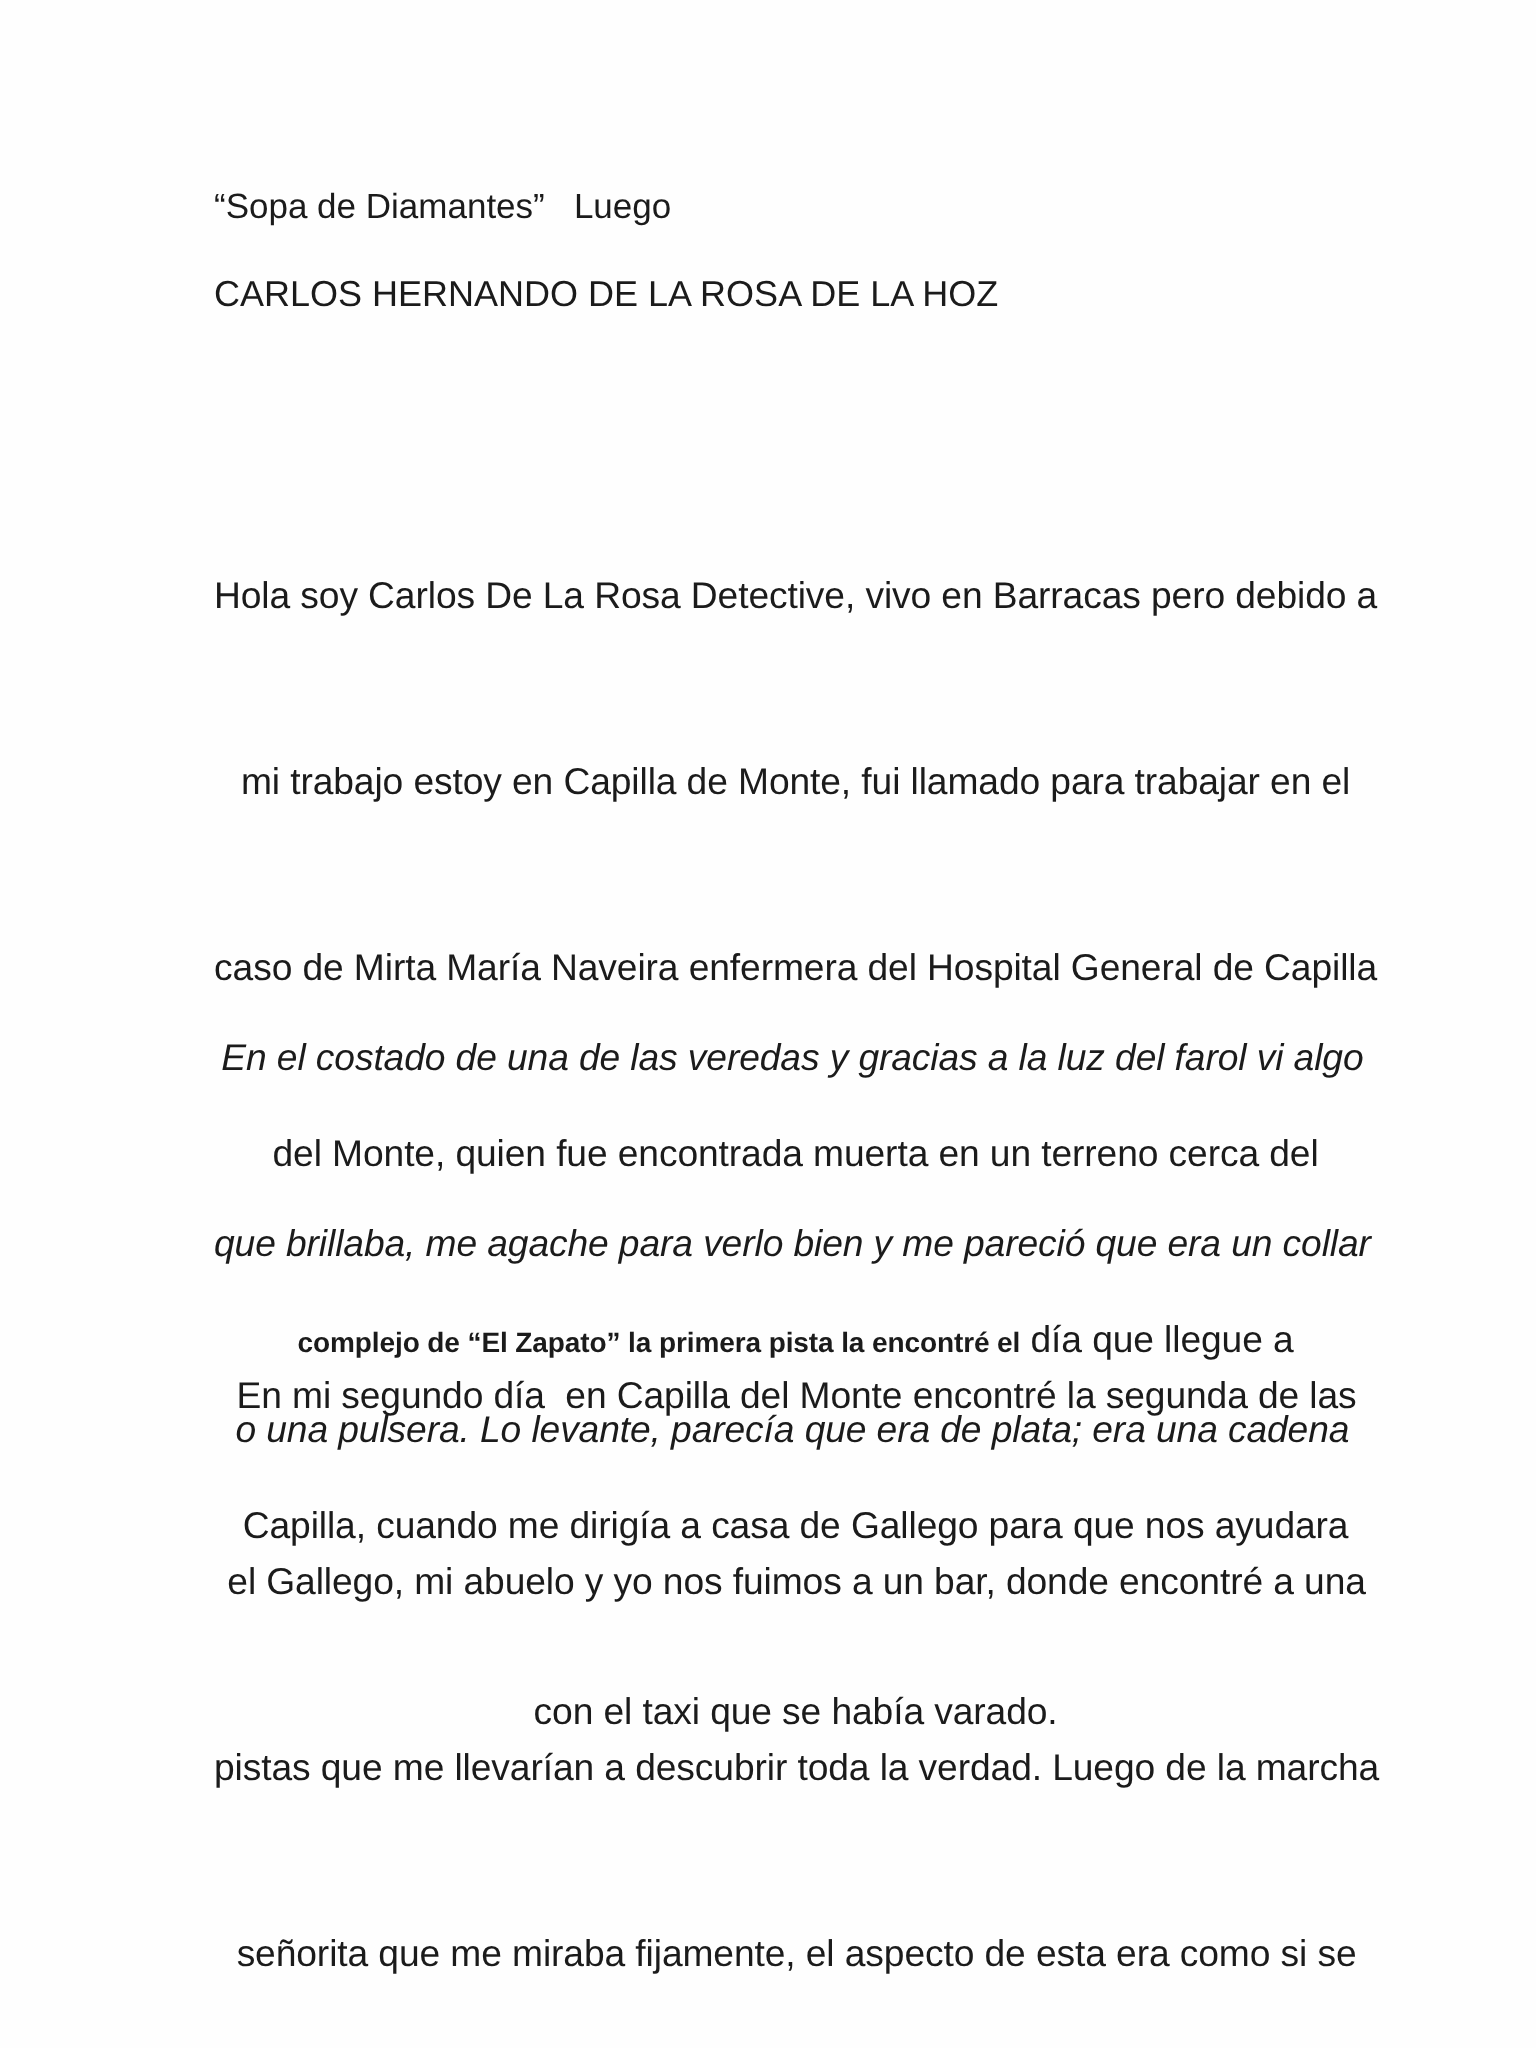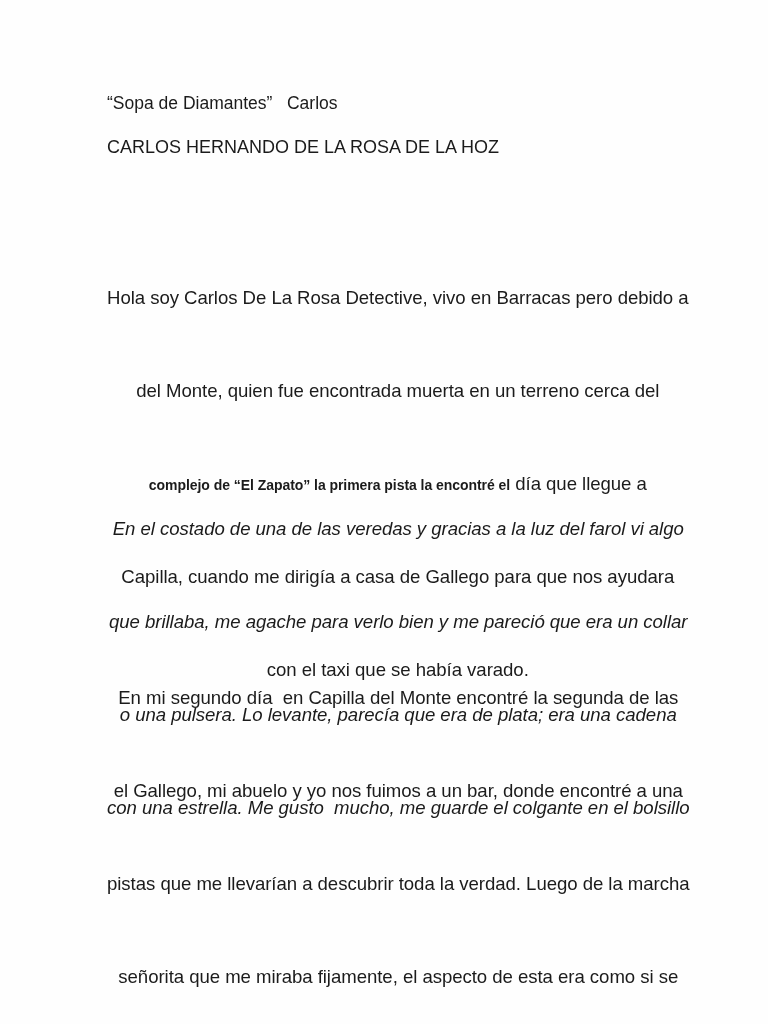--- a/index.html
+++ b/index.html
@@ -42,36 +42,37 @@
     .para .line { display: block; height: 31px; }
     .bold { font-weight: bold; font-size: 14px; }
     .p1 { top: 220px; }
     .p2 { top: 451px; font-style: italic; }
     .p3 { top: 620px; }
   </style>
 </head>
 <body>
 
 <div class="page">
-  <div class="header-line doc-title">“Sopa de Diamantes”   Carlos</div>
+  <div class="header-line doc-title">“Sopa de Diamantes”   Luego</div>
   <div class="header-line author">CARLOS HERNANDO DE LA ROSA DE LA HOZ</div>
 
   <div class="para p1">
     <span class="line">Hola soy Carlos De La Rosa Detective, vivo en Barracas pero debido a</span>
+    <span class="line">mi trabajo estoy en Capilla de Monte, fui llamado para trabajar en el</span>
+    <span class="line">caso de Mirta María Naveira enfermera del Hospital General de Capilla</span>
     <span class="line">del Monte, quien fue encontrada muerta en un terreno cerca del</span>
     <span class="line"><span class="bold">complejo de “El Zapato” la primera pista la encontré el</span><span> día que llegue a</span></span>
     <span class="line">Capilla, cuando me dirigía a casa de Gallego para que nos ayudara</span>
     <span class="line">con el taxi que se había varado.</span>
   </div>
 
   <div class="para p2">
     <span class="line">En el costado de una de las veredas y gracias a la luz del farol vi algo</span>
     <span class="line">que brillaba, me agache para verlo bien y me pareció que era un collar</span>
     <span class="line">o una pulsera. Lo levante, parecía que era de plata; era una cadena</span>
-    <span class="line">con una estrella. Me gusto  mucho, me guarde el colgante en el bolsillo</span>
   </div>
 
   <div class="para p3">
     <span class="line">En mi segundo día  en Capilla del Monte encontré la segunda de las</span>
     <span class="line">el Gallego, mi abuelo y yo nos fuimos a un bar, donde encontré a una</span>
     <span class="line">pistas que me llevarían a descubrir toda la verdad. Luego de la marcha</span>
     <span class="line">señorita que me miraba fijamente, el aspecto de esta era como si se</span>
     
   </div>
 </div>

